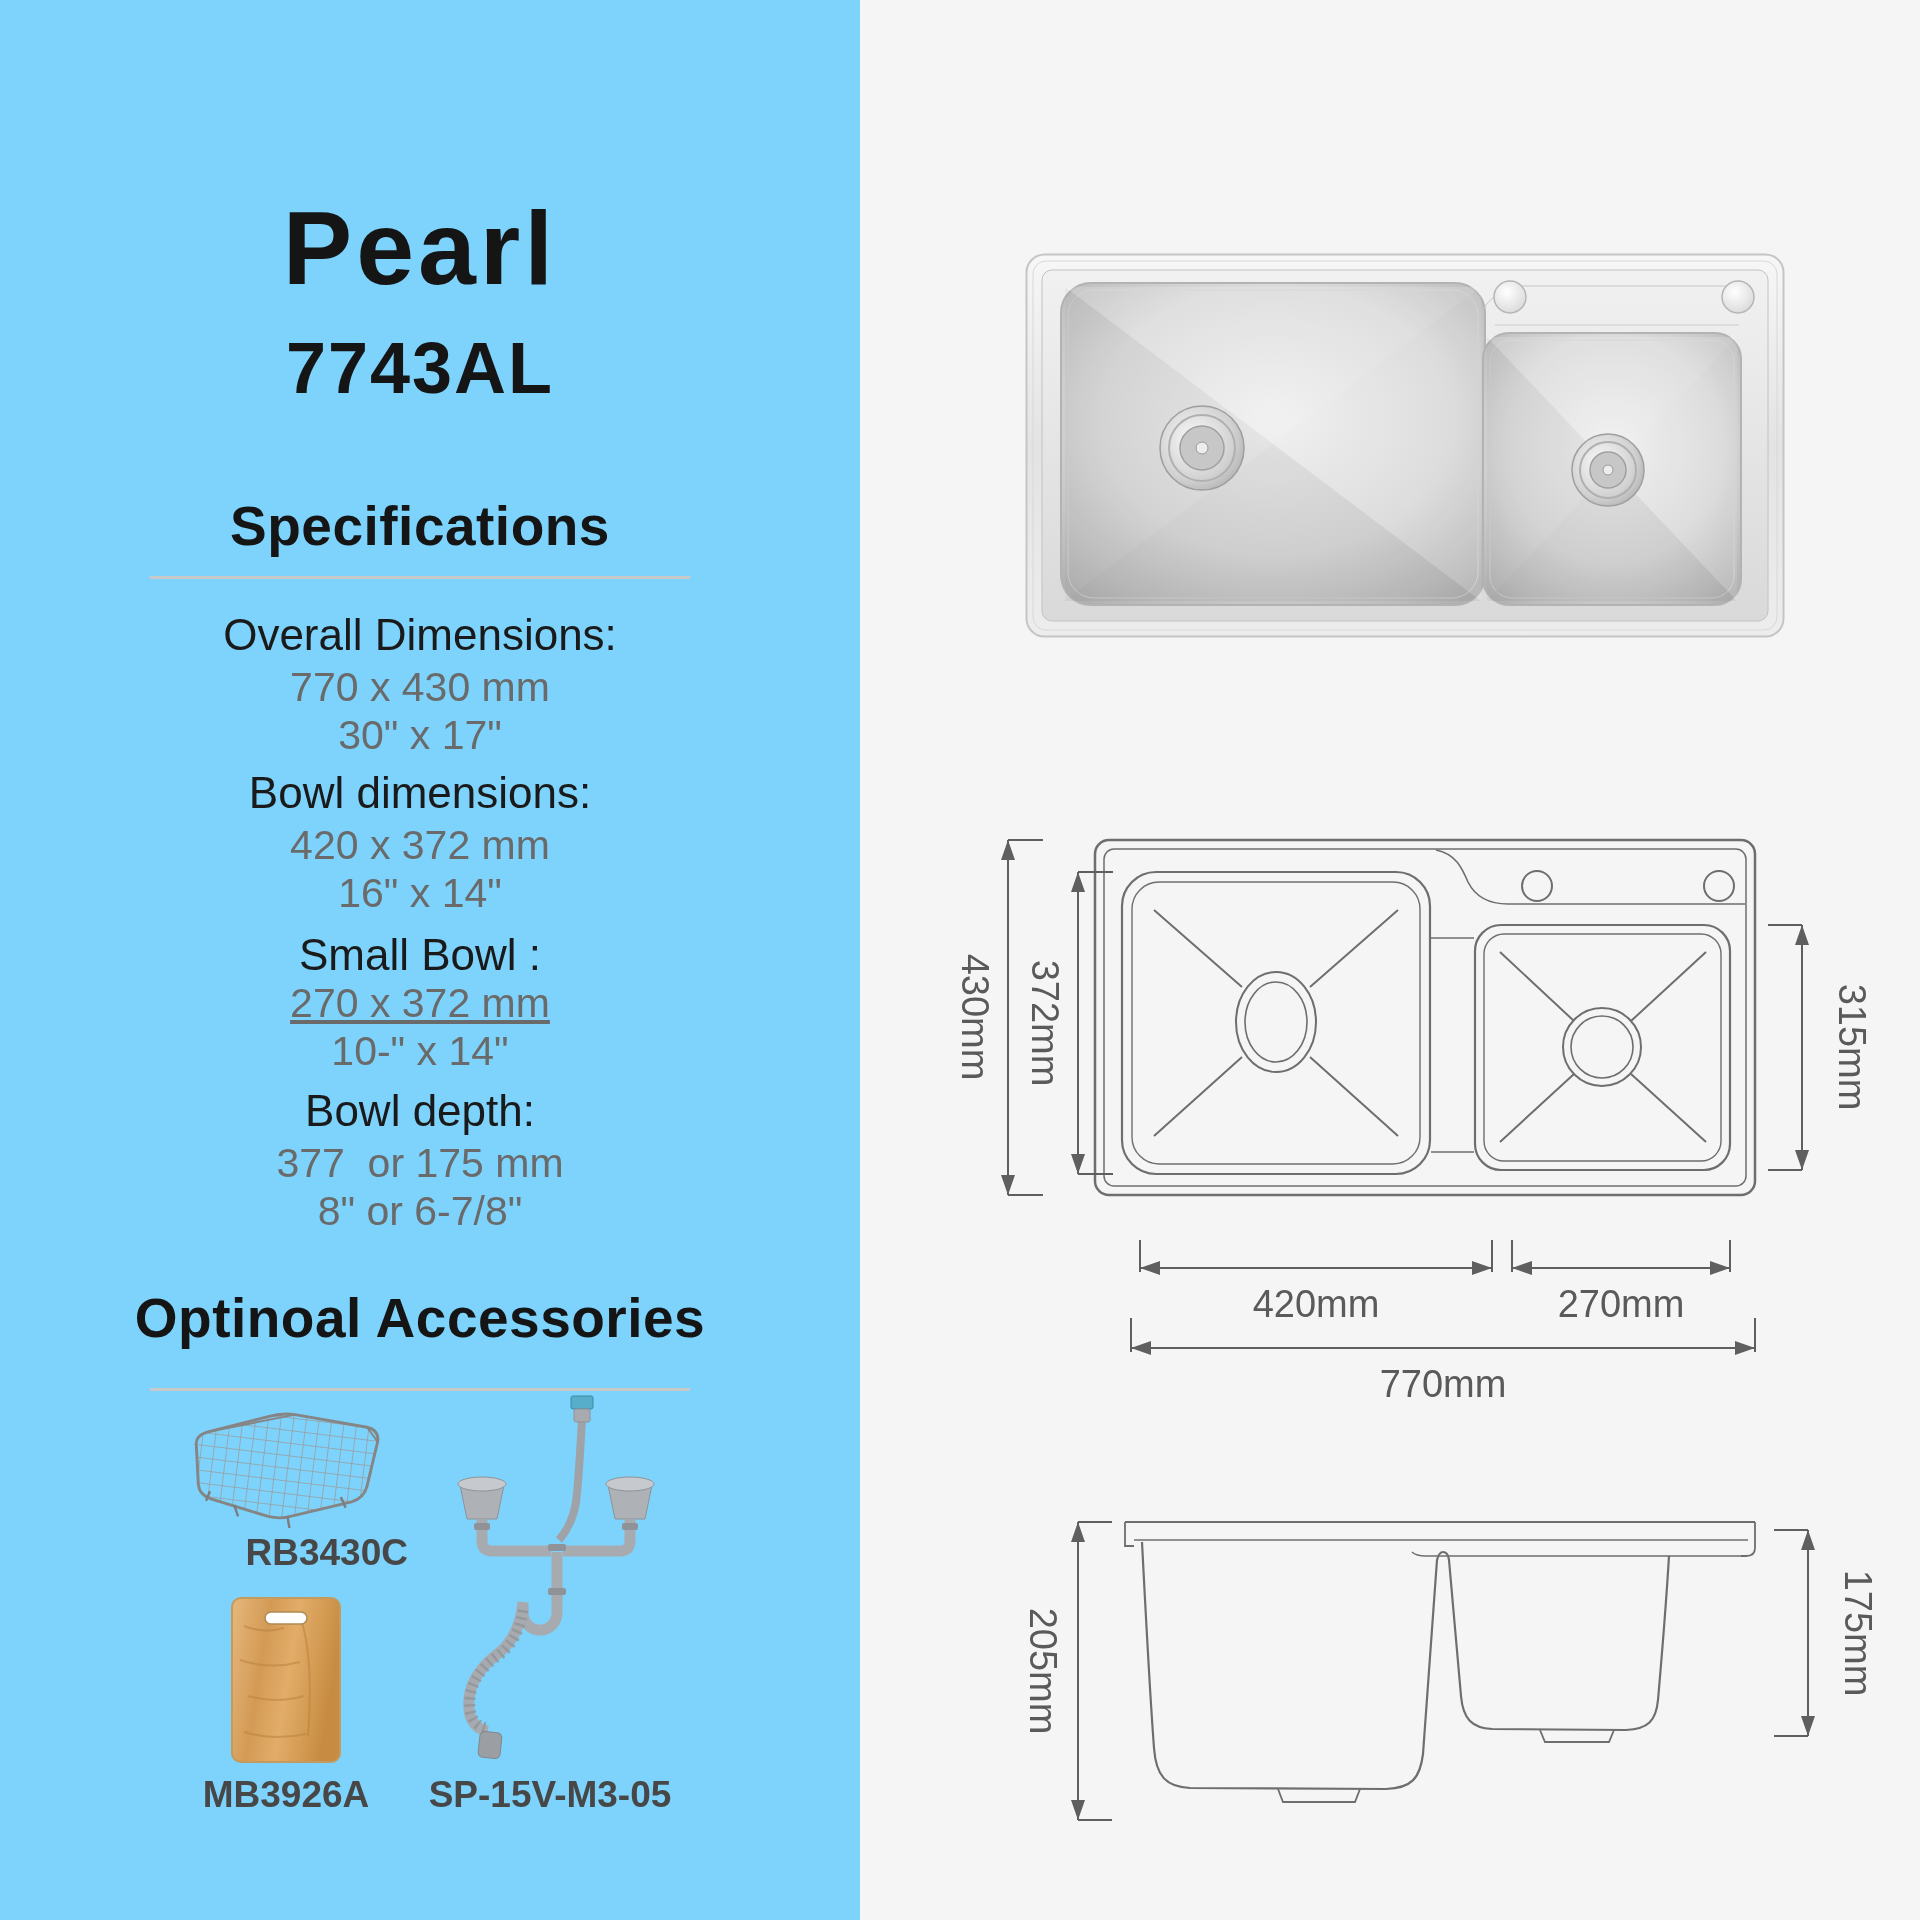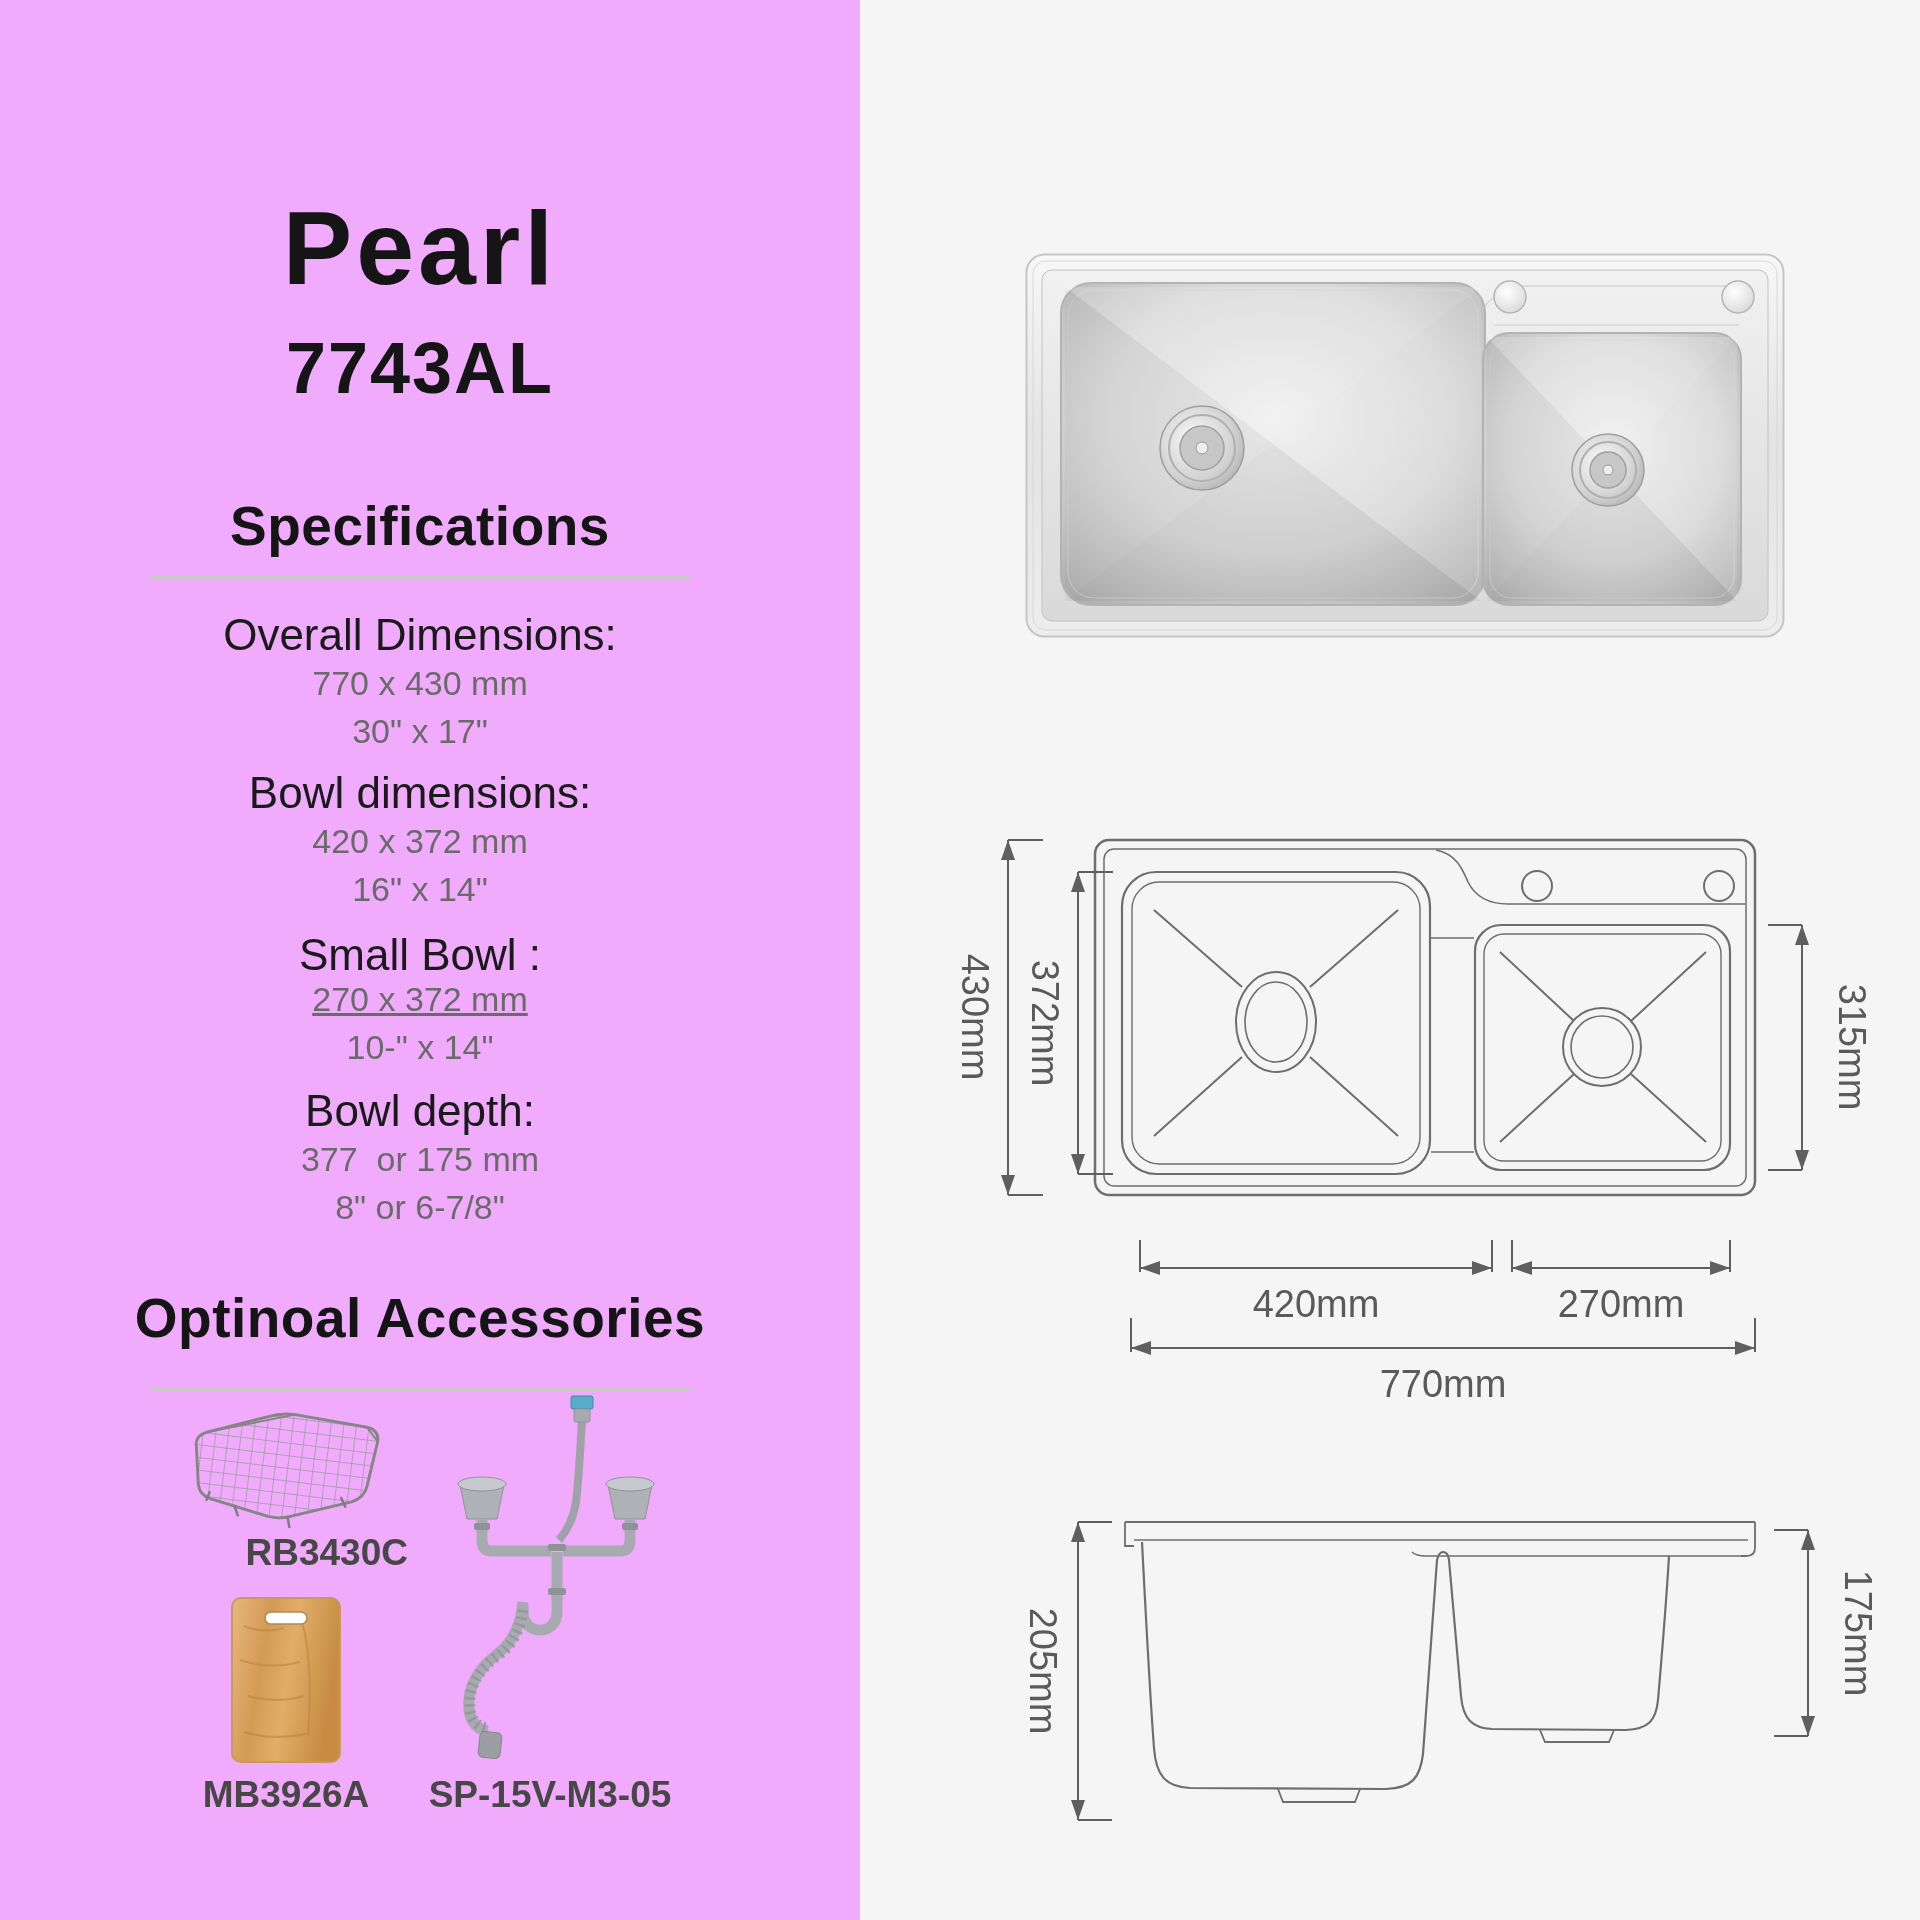--- a/index.html
+++ b/index.html
@@ -1,29 +1,29 @@
 <!DOCTYPE html>
 <html><head>
 <meta charset="utf-8">
 <style>
   html,body{margin:0;padding:0;background:#fff;}
-  .page{position:relative;width:1920px;height:1920px;background:#f0abfc;overflow:hidden;
+  .page{position:relative;width:1920px;height:1920px;background:#7dd3fc;overflow:hidden;
         font-family:"Liberation Sans","DejaVu Sans",sans-serif;-webkit-font-smoothing:antialiased;}
   .right-panel{position:absolute;left:860px;top:0;width:1060px;height:1920px;background:#f5f5f5;}
   .left-col{position:absolute;left:110px;top:0;width:620px;text-align:center;color:#151515;}
   .brand{position:absolute;left:0;top:196px;width:620px;font-size:104px;font-weight:800;letter-spacing:4px;line-height:1;}
   .model{position:absolute;left:0;top:332px;width:620px;font-size:72px;font-weight:800;letter-spacing:2px;line-height:1;}
   .sec-title{position:absolute;left:0;width:620px;font-size:55px;font-weight:700;letter-spacing:0.5px;}
   .spec-title{top:494px;}
   .acc-title{top:1286px;}
   .rule{position:absolute;left:40px;width:540px;height:3px;background:#c9c9c9;}
   .rule1{top:576px;}
   .rule2{top:1388px;}
   .spec-label{position:absolute;left:0;width:620px;font-size:44px;font-weight:400;color:#1a1a1a;}
-  .spec-line{position:absolute;left:0;width:620px;font-size:34px;font-weight:400;color:#6a6a6a;white-space:pre-wrap;}
+  .spec-line{position:absolute;left:0;width:620px;font-size:41px;font-weight:400;color:#6a6a6a;white-space:pre-wrap;}
   .g1-label{top:610px;} .g1-l1{top:664px;} .g1-l2{top:712px;}
   .g2-label{top:768px;} .g2-l1{top:822px;} .g2-l2{top:870px;}
   .g3-label{top:930px;} .g3-l1{top:980px;text-decoration:underline;} .g3-l2{top:1028px;}
   .g4-label{top:1086px;} .g4-l1{top:1140px;} .g4-l2{top:1188px;}
   .acc-img{position:absolute;}
   .basket-img{left:180px;top:1404px;width:215px;height:126px;}
   .board-img{left:230px;top:1596px;width:112px;height:168px;}
   .drain-img{left:430px;top:1392px;width:240px;height:370px;}
   .acc-label{position:absolute;font-size:37px;font-weight:700;color:#474747;text-align:center;}
   .lbl-rb{left:168px;top:1532px;width:240px;text-align:right;}

